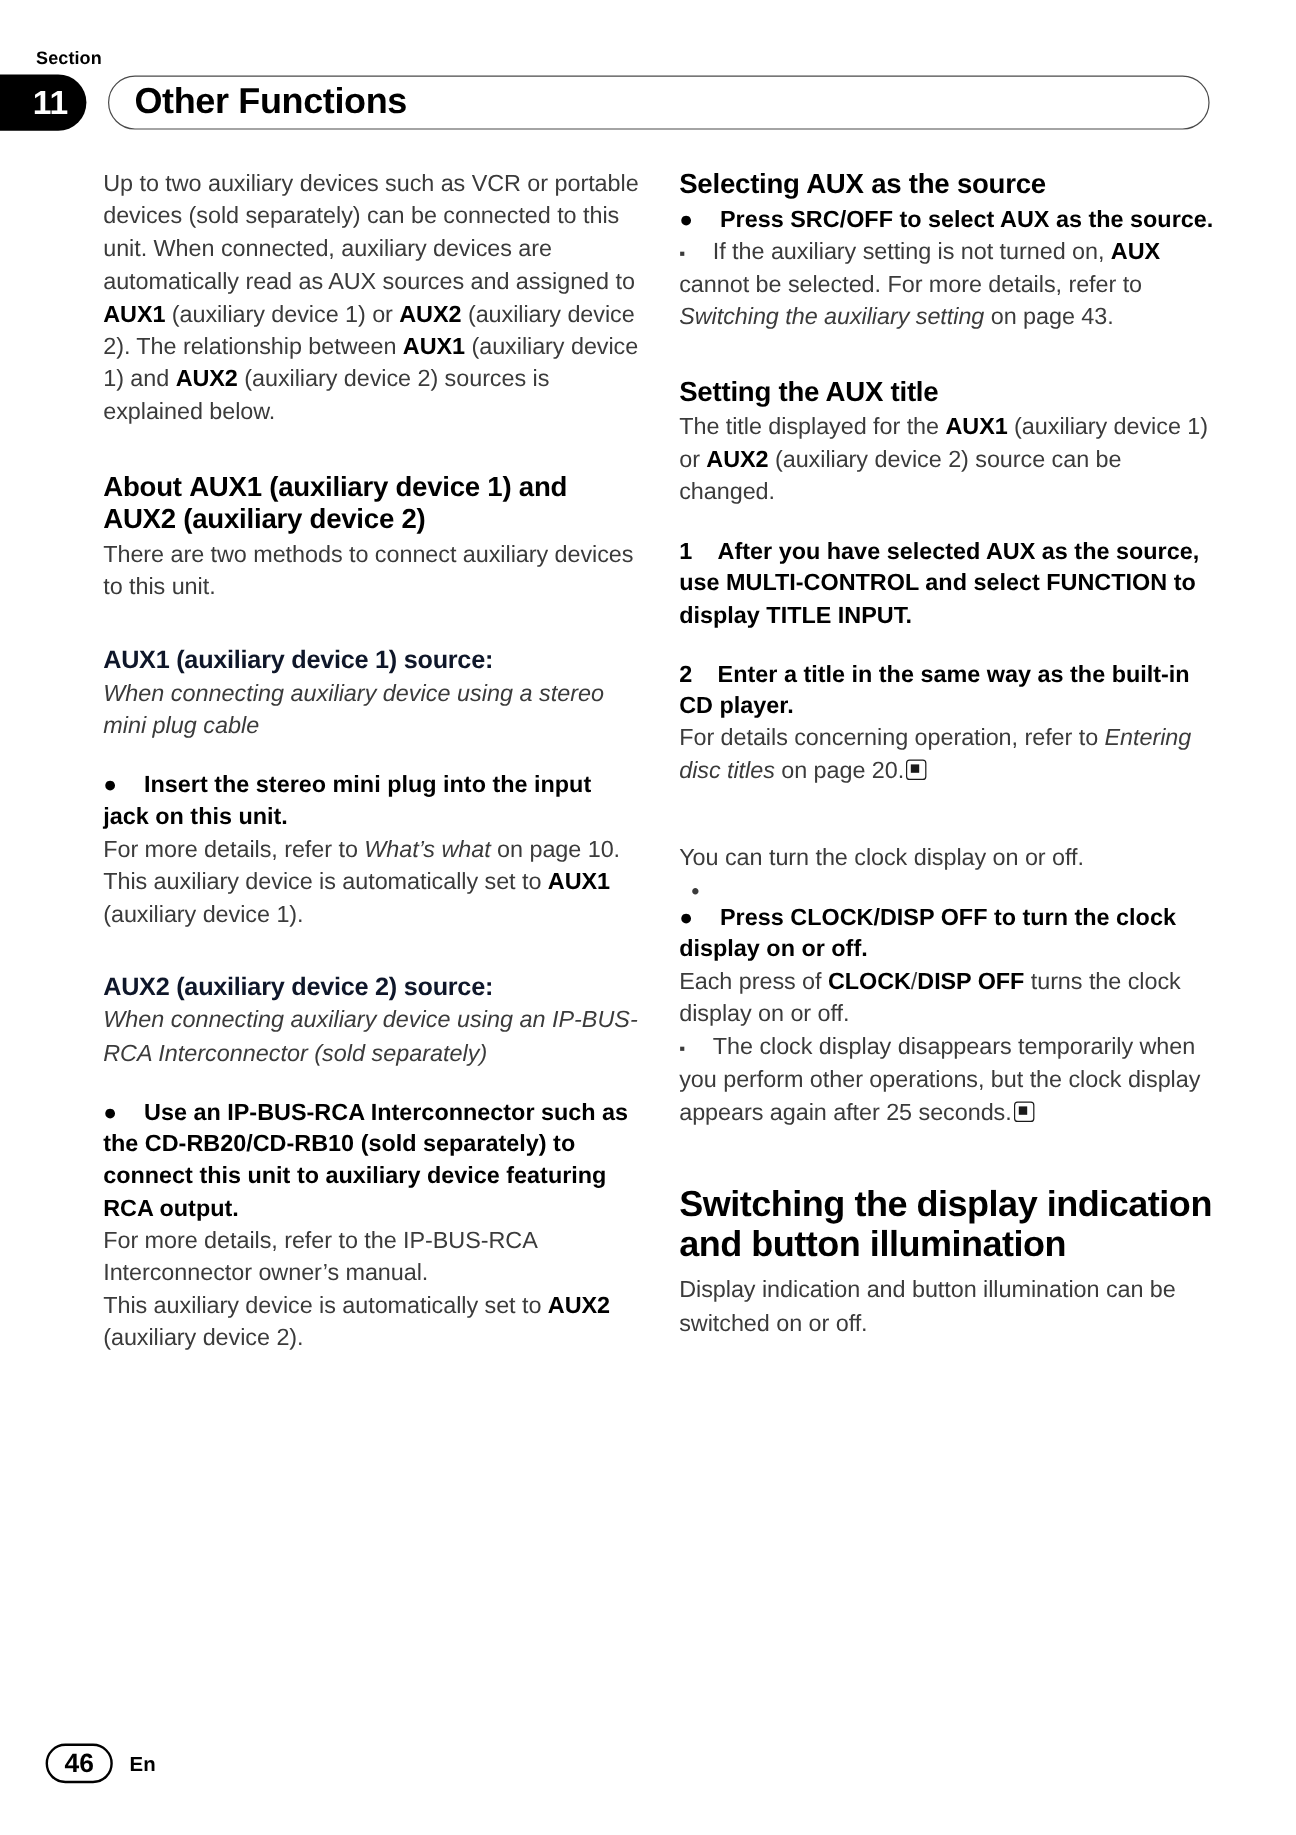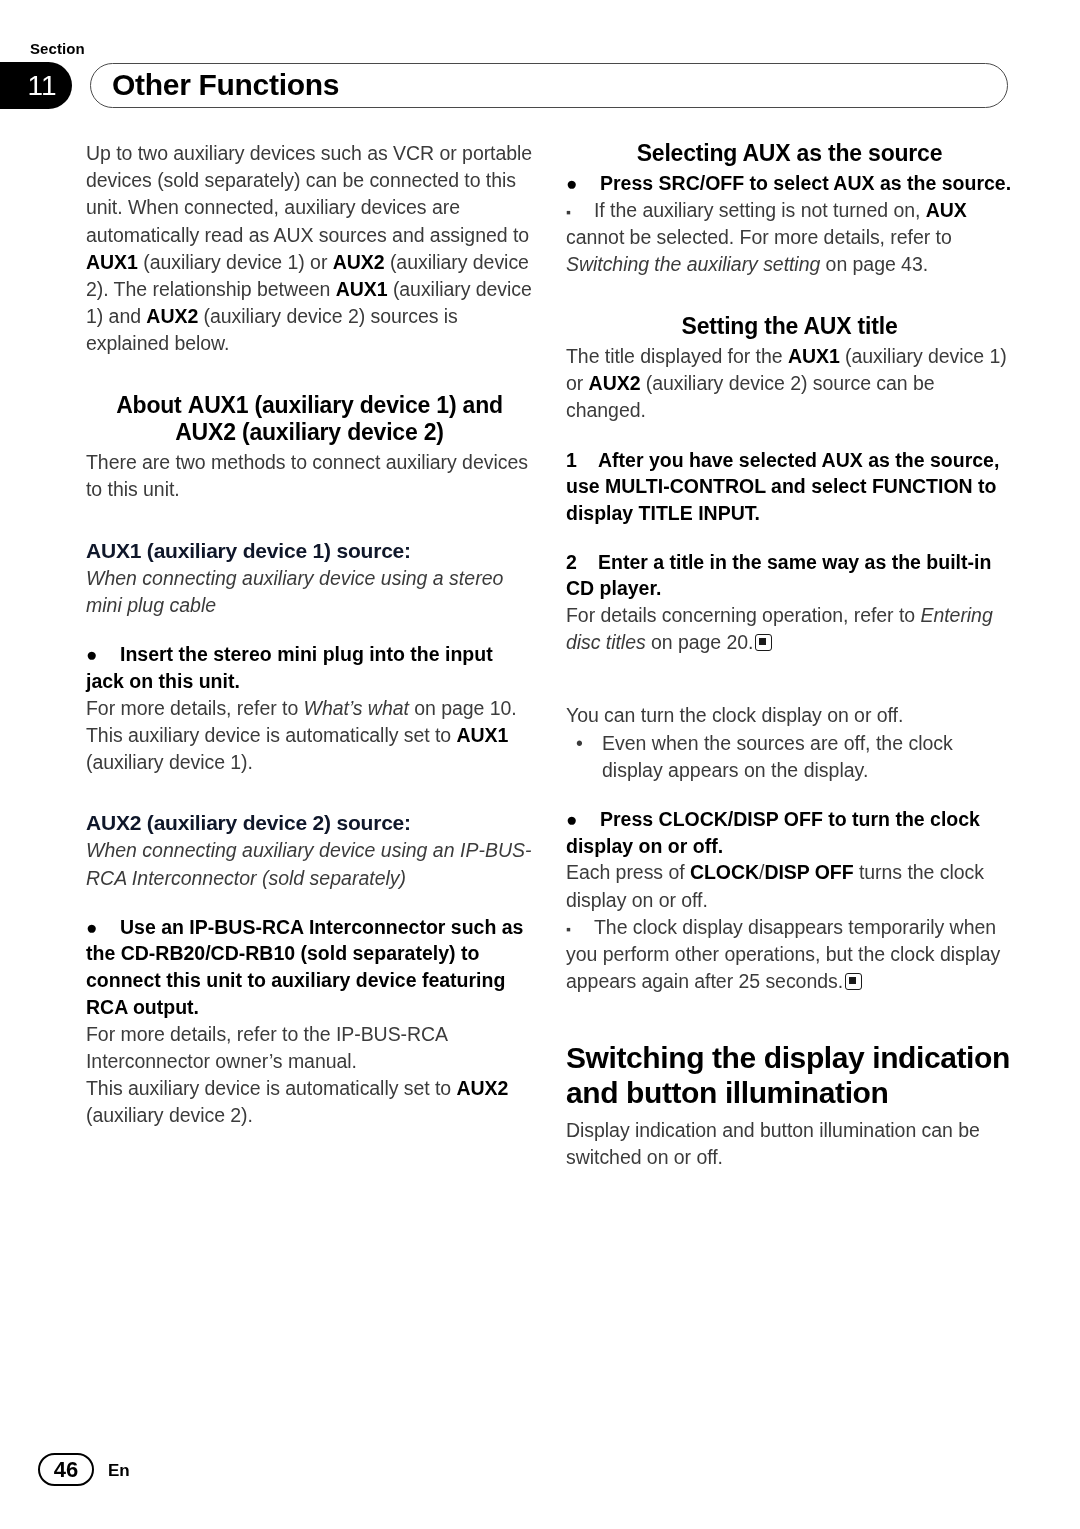--- a/index.html
+++ b/index.html
@@ -33,21 +33,21 @@
   .section-pill {
     position: absolute;
     left: 0;
     top: 62px;
     width: 72px;
     height: 47px;
     background: #000;
     border-radius: 0 24px 24px 0;
     color: #fff;
     font-size: 28px;
-    font-weight: normal;
+    font-weight: bold;
     display: flex;
     align-items: center;
     justify-content: center;
     padding-left: 12px;
   }
   .header-bar {
     position: absolute;
     left: 90px;
     top: 63px;
     width: 918px;
@@ -91,21 +91,20 @@
     line-height: 1.14;
     letter-spacing: -0.4px;
   }
   h2.sub-head {
     font-size: 23px;
     font-weight: bold;
     color: #000;
     margin: 0 0 3px 0;
     line-height: 1.19;
     letter-spacing: -0.2px;
-    text-align: center;
   }
   h2.sub-head .lt { font-weight: 600; }
   h3.mini-head {
     font-size: 21px;
     font-weight: bold;
     color: #0f172a;
     margin: 0 0 2px 0;
     line-height: 1.2;
     letter-spacing: -0.2px;
   }
@@ -300,21 +299,21 @@
 
     <p class="instr step"><span class="num">2</span><span>Enter a title in the same way as the built-in CD player.</span></p>
 
     <p class="body"><span>For details concerning operation, refer to </span><i>Entering disc titles</i><span> on page 20.</span><span class="endmark"></span></p>
 
     <div class="gap-xl"></div>
 
 
     <p class="body">You can turn the clock display on or off.</p>
 
-    <p class="rbullet"><span class="rd">•</span><span>Even when the sources are off, the clock display appears on the display.</span></p>
+    <p class="rbullet"><span class="rd">•</span></p>
 
     <div class="gap-m"></div>
 
     <p class="instr bullet-instr"><span class="dot">●</span><span>Press CLOCK/DISP OFF to turn the clock display on or off.</span></p>
 
     <p class="body"><span>Each press of </span><b>CLOCK</b><span>/</span><b>DISP OFF</b><span> turns the clock display on or off.</span></p>
 
     <p class="body note"><span class="sq">▪</span><span>The clock display disappears temporarily when you perform other operations, but the clock display appears again after 25 seconds.</span><span class="endmark"></span></p>
 
     <div class="gap-xl"></div>

